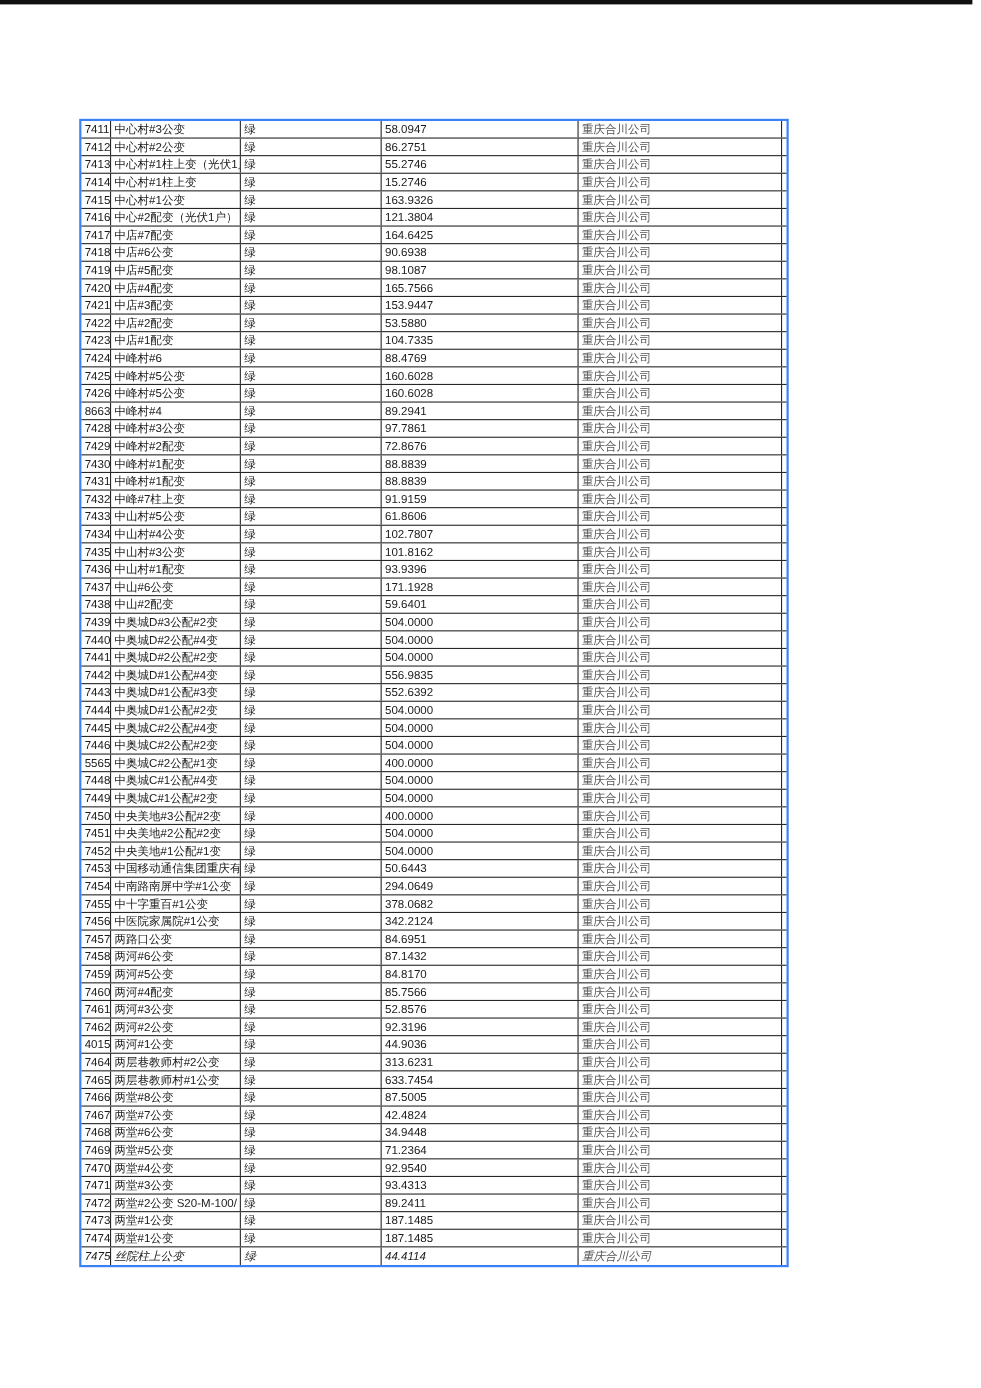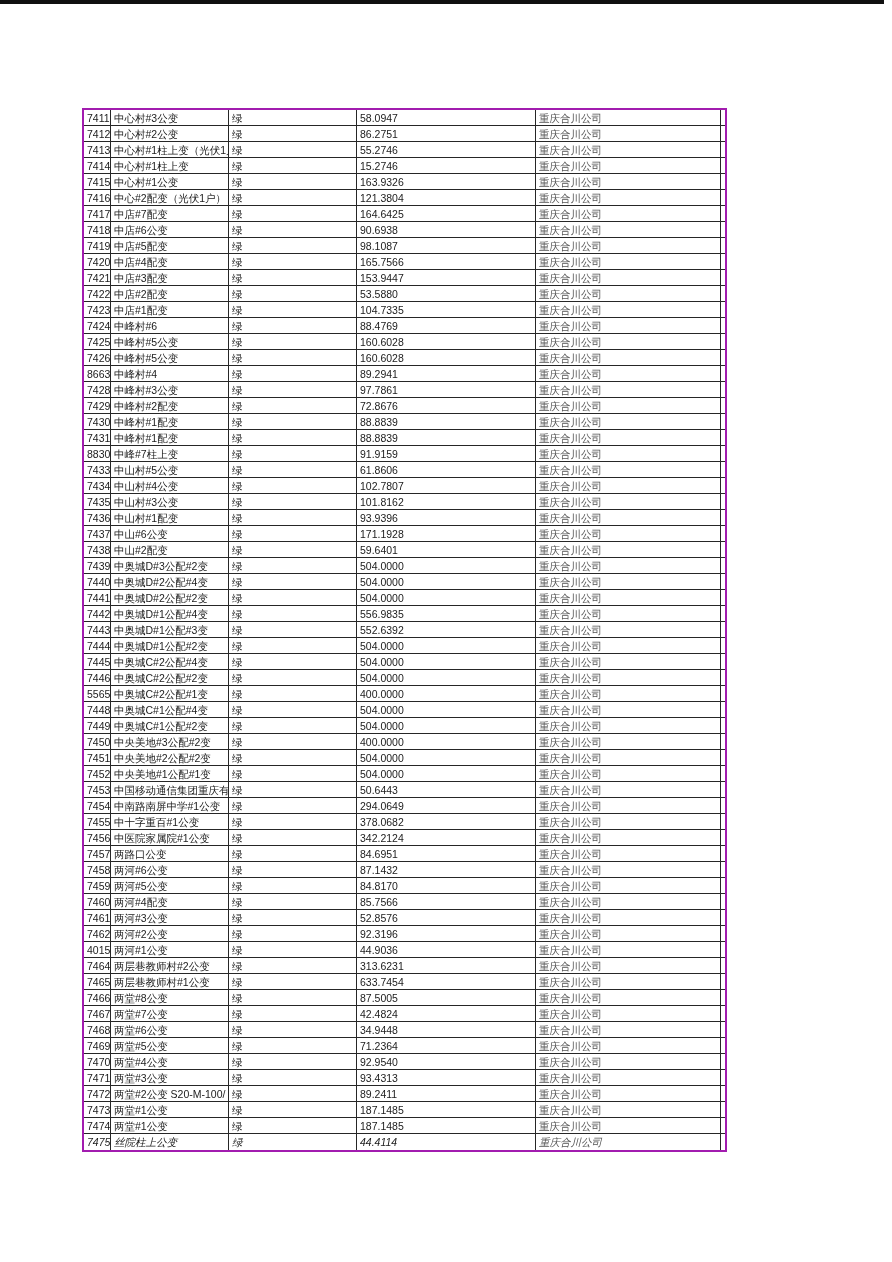--- a/index.html
+++ b/index.html
@@ -17,25 +17,25 @@
   .top-bar {
     position: absolute;
     top: 0;
     left: 0;
     width: 884px;
     height: 4px;
     background: #101010;
   }
   .sheet {
     position: absolute;
-    left: 82px;
+    left: 72px;
     top: 108px;
     width: 645px;
     box-sizing: border-box;
-    border: 2px solid #a21caf;
+    border: 2px solid #3b82f6;
     background: #ffffff;
   }
   .row {
     display: grid;
     grid-template-columns: 27px 118px 128px 179px 185px 1fr;
     height: 16px;
     box-sizing: border-box;
     border-bottom: 1px solid #262626;
   }
   .row:last-child {
@@ -249,21 +249,21 @@
   <div class="row">
     <div class="cell c-id">7431</div>
     <div class="cell c-name">中峰村#1配变</div>
     <div class="cell c-flag">绿</div>
     <div class="cell c-value">88.8839</div>
     <div class="cell c-company">重庆合川公司</div>
     <div class="cell c-spacer"></div>
   </div>
 
   <div class="row">
-    <div class="cell c-id">8830</div>
+    <div class="cell c-id">7432</div>
     <div class="cell c-name">中峰#7柱上变</div>
     <div class="cell c-flag">绿</div>
     <div class="cell c-value">91.9159</div>
     <div class="cell c-company">重庆合川公司</div>
     <div class="cell c-spacer"></div>
   </div>
 
   <div class="row">
     <div class="cell c-id">7433</div>
     <div class="cell c-name">中山村#5公变</div>

